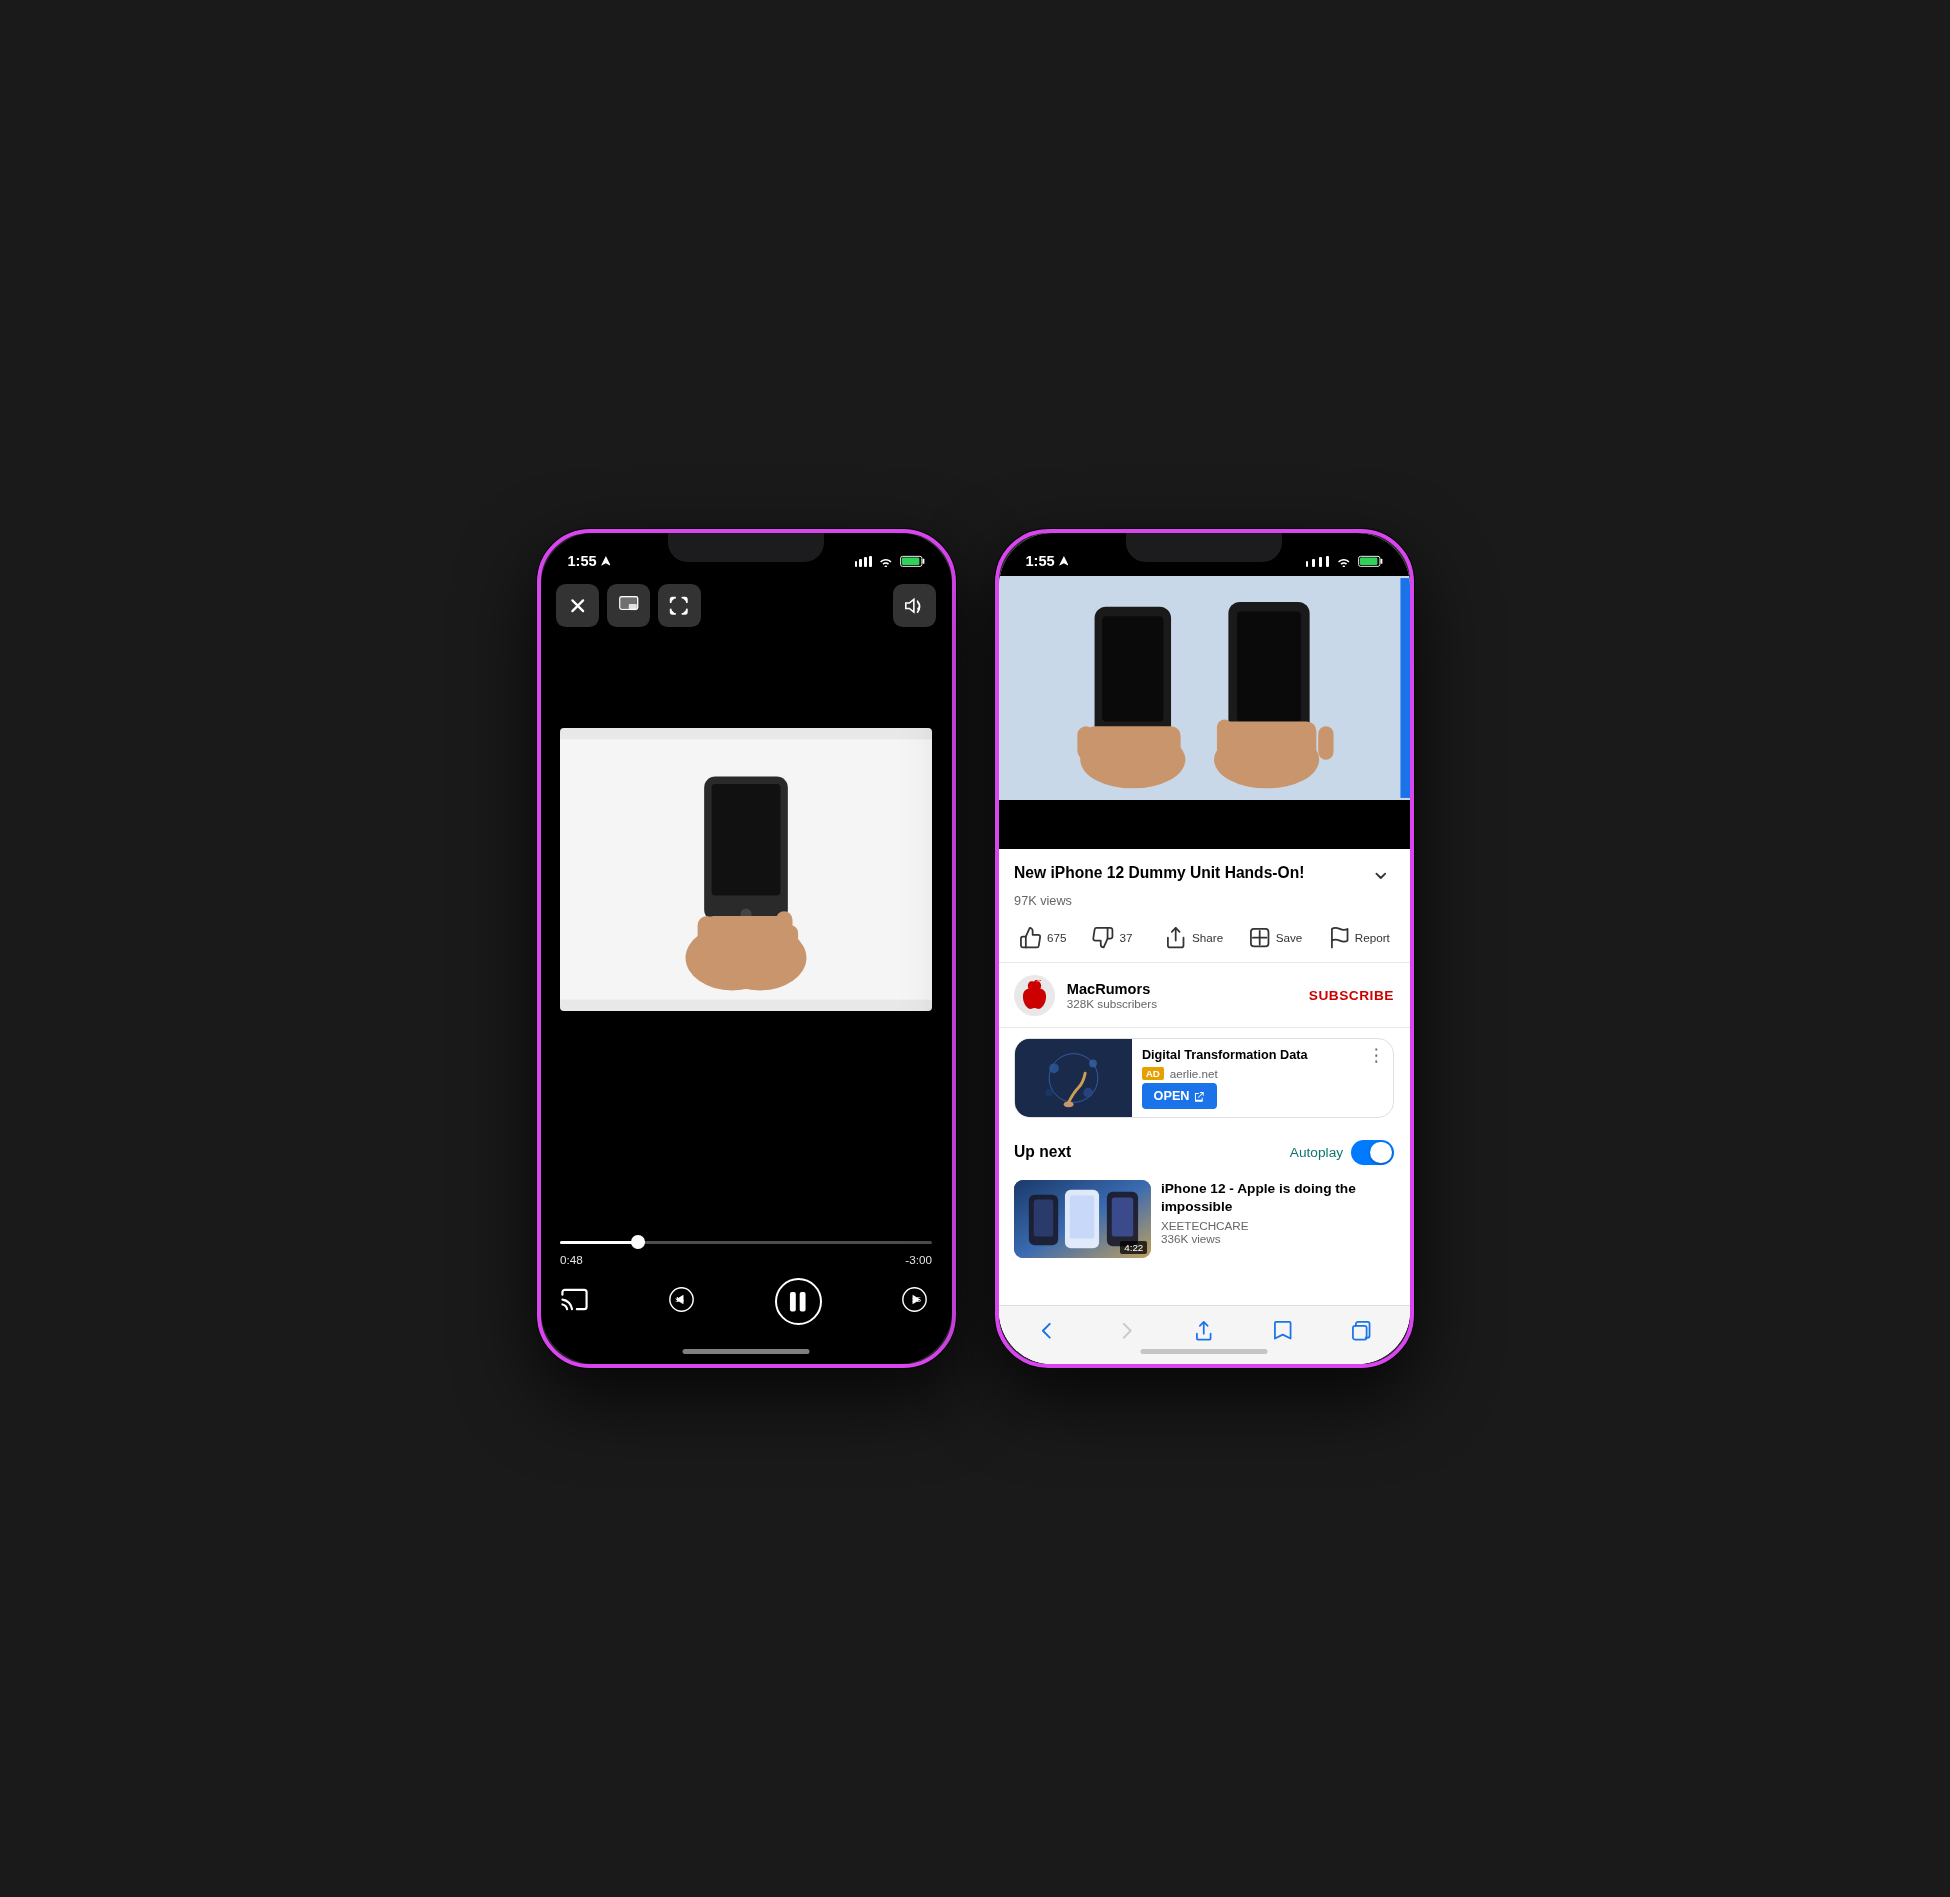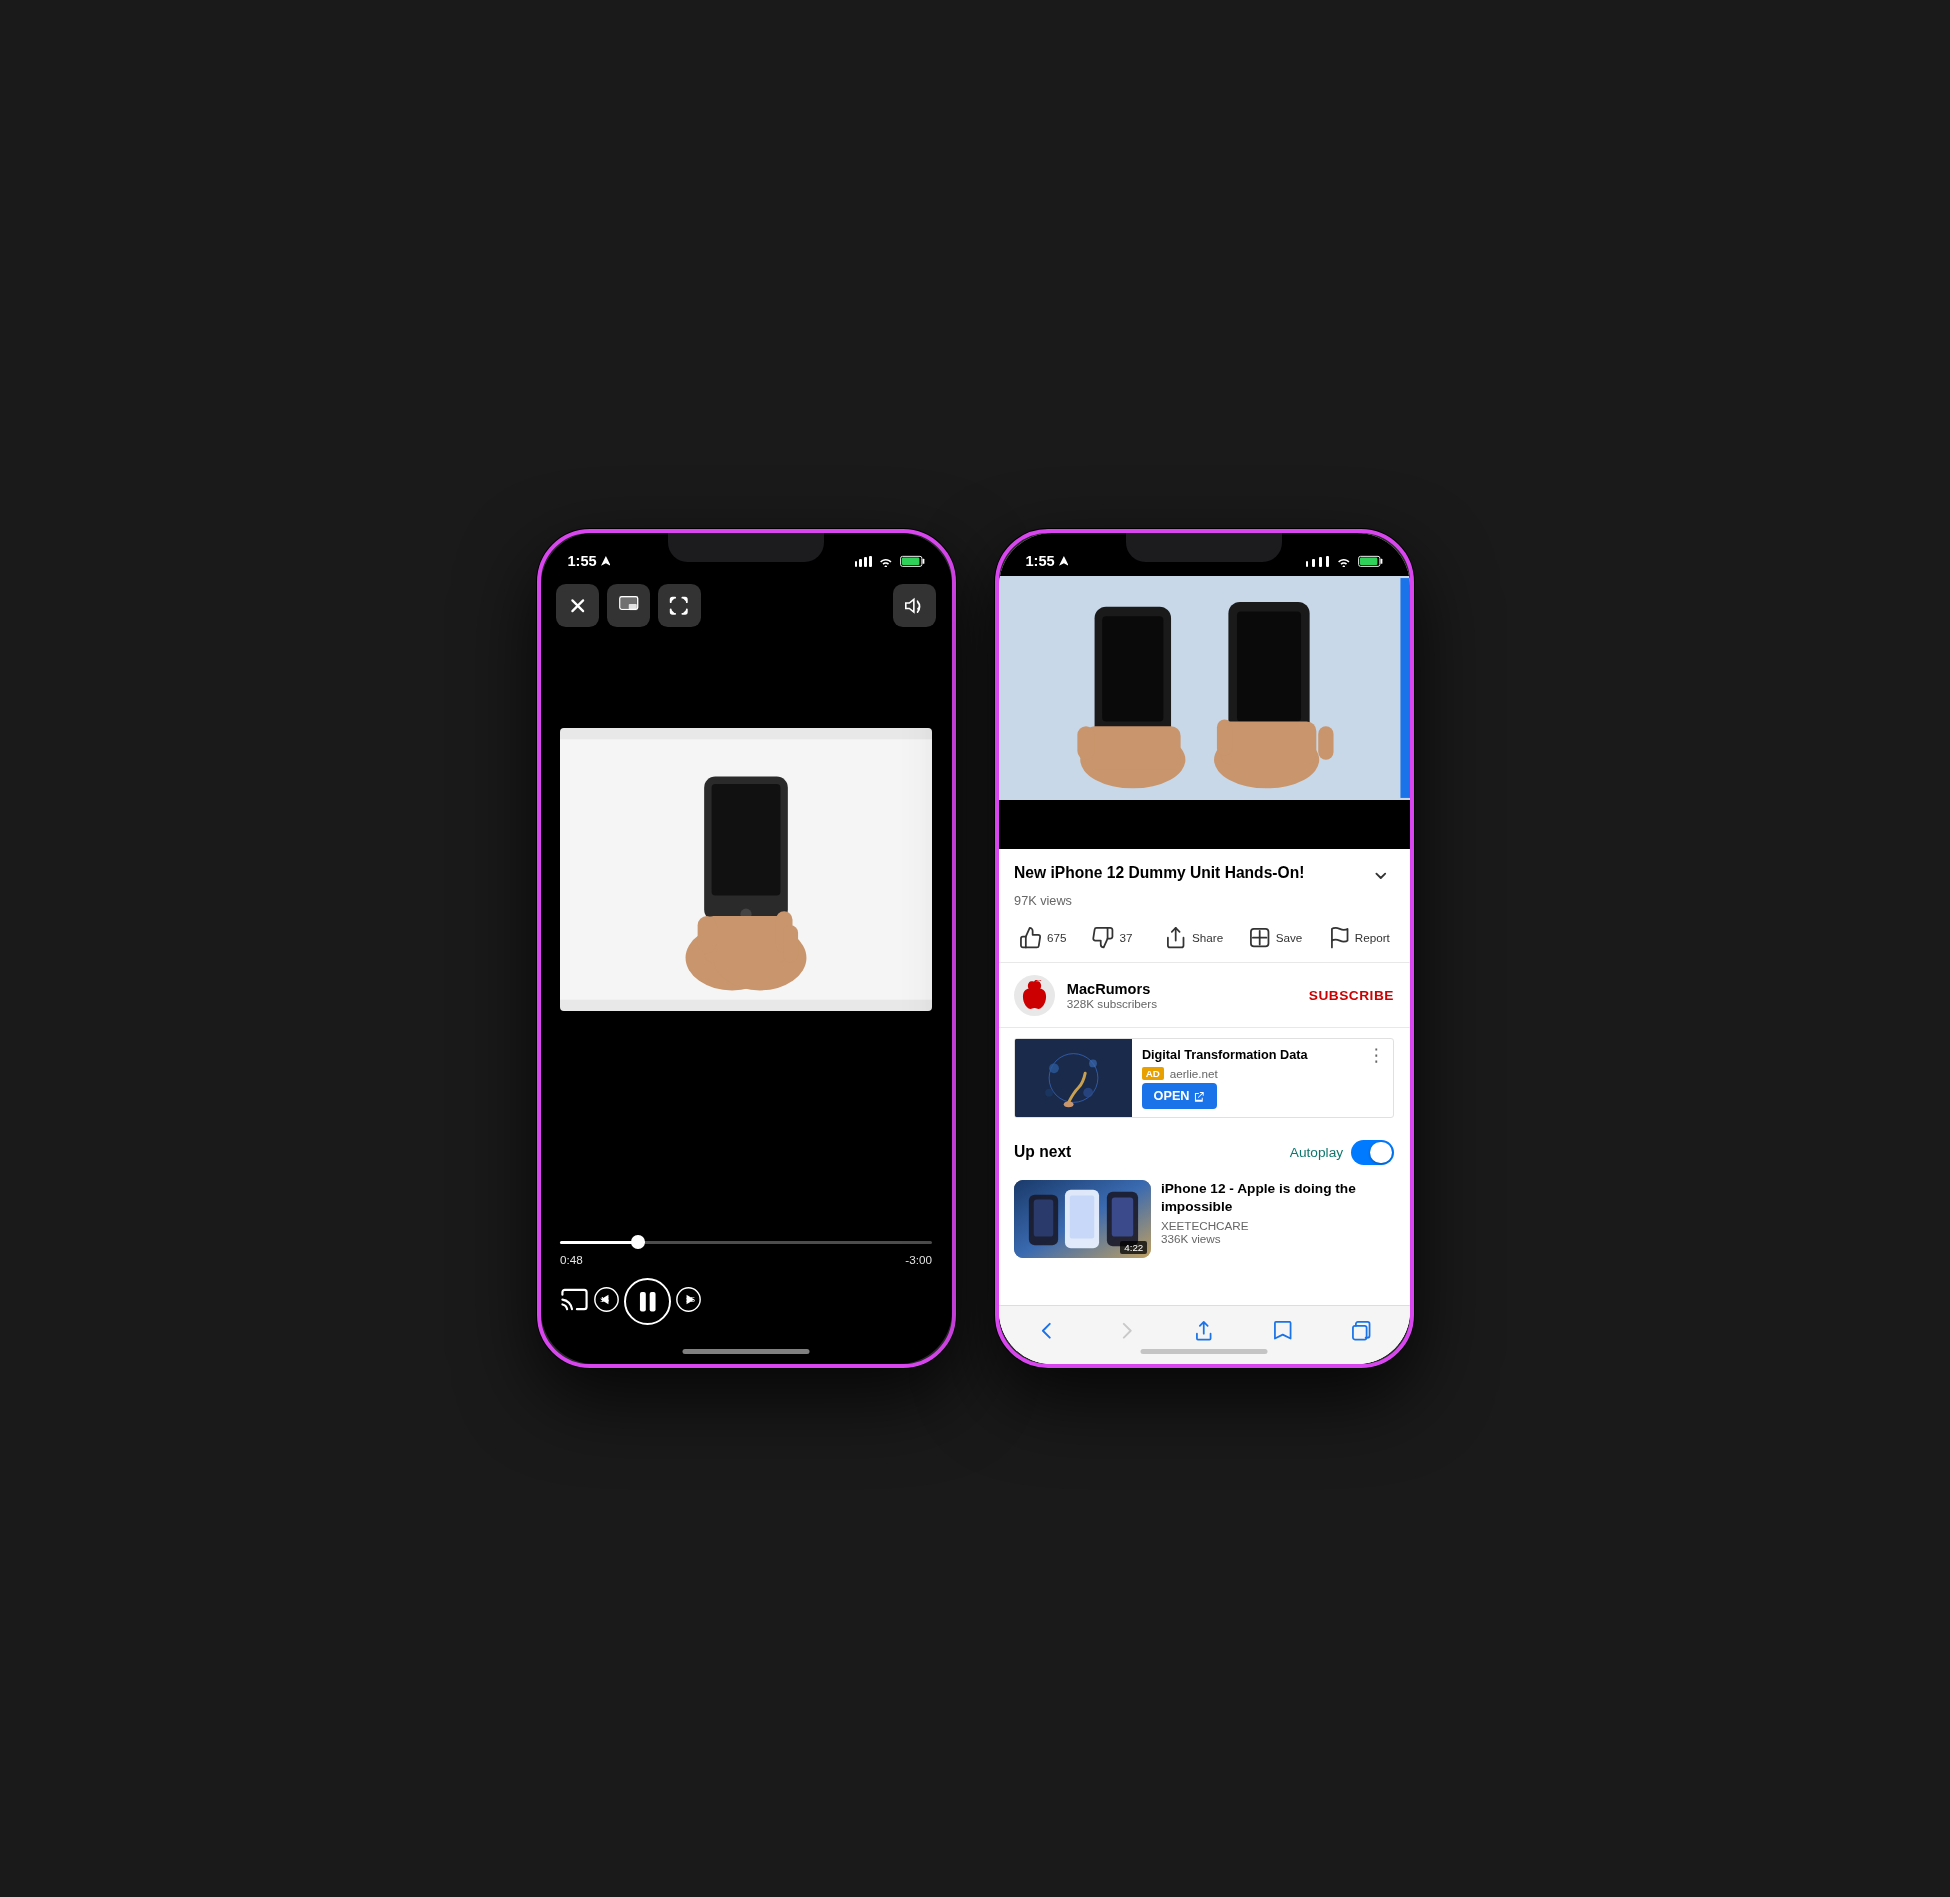--- a/index.html
+++ b/index.html
@@ -192,21 +192,21 @@
       justify-content: space-between;
       margin-bottom: 11.7px;
     }
     .time-text {
       color: white;
       font-size: 11.7px;
       opacity: 0.9;
     }
     .playback-btns {
       display: flex;
-      justify-content: flex-start;
+      justify-content: space-between;
       align-items: center;
       font-family: Liberation Mono, monospace;
     }
     .play-btn-circle {
       width: 47px; height: 47px;
       border: 2px solid white;
       border-radius: 50%;
       display: flex; align-items: center; justify-content: center;
       cursor: pointer;
     }
@@ -340,21 +340,21 @@
       font-weight: 700;
       cursor: pointer;
       letter-spacing: 0.5px;
     }
 
     
     .ad-card {
       margin: 9.8px 15.6px;
       background: white;
       border: 1px solid #e0e0e0;
-      border-radius: 3px;
+      border-radius: 16px;
       overflow: hidden;
       display: flex;
       position: relative;
     }
     .ad-thumb {
       width: 117px; height: 78px;
       background: linear-gradient(135deg, #1a2a4a, #2a4a8a, #4a2a6a);
       flex-shrink: 0;
       position: relative;
       overflow: hidden;

